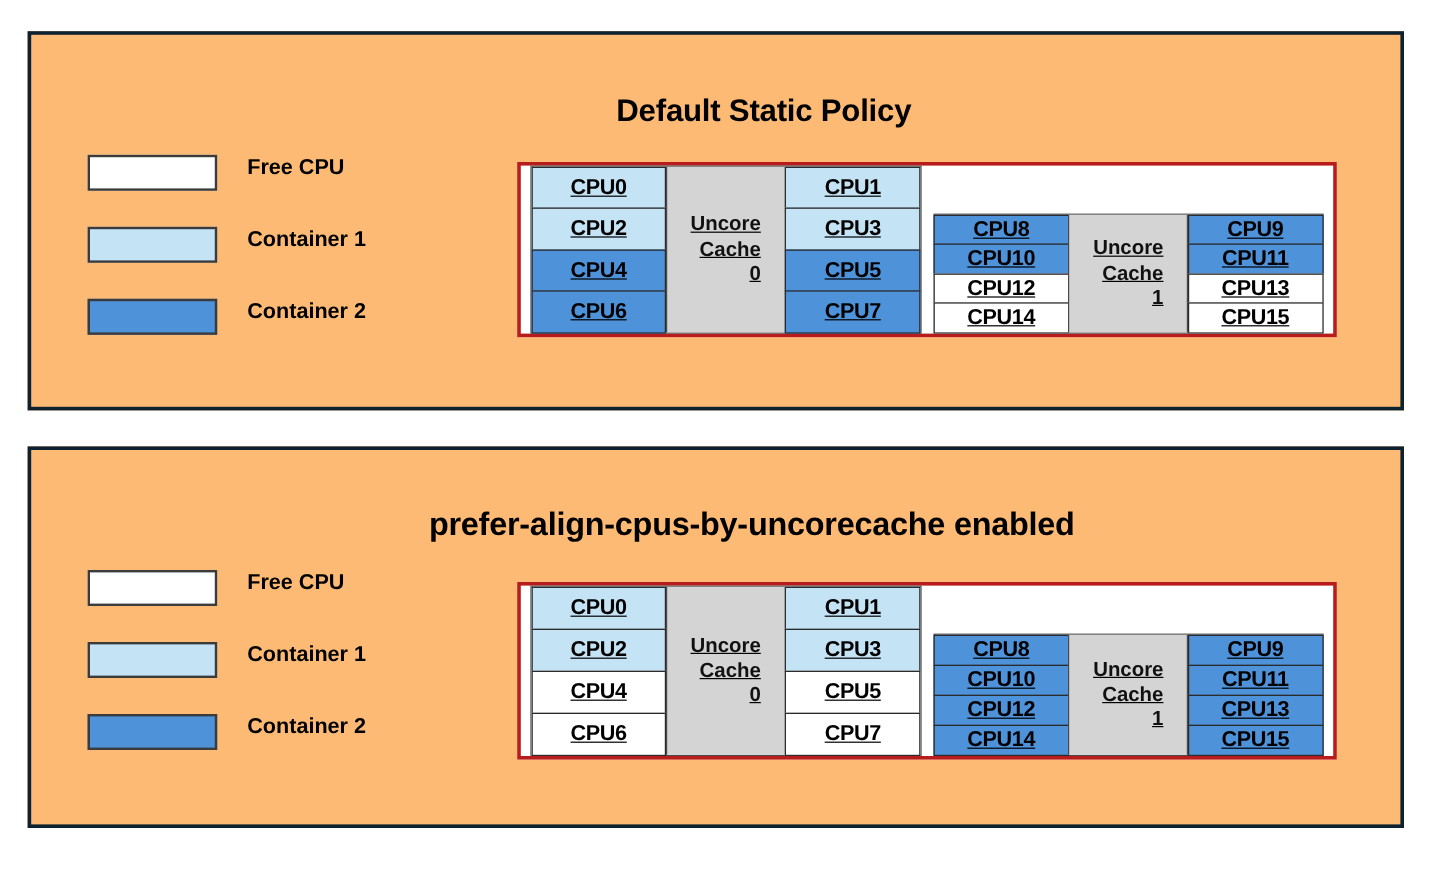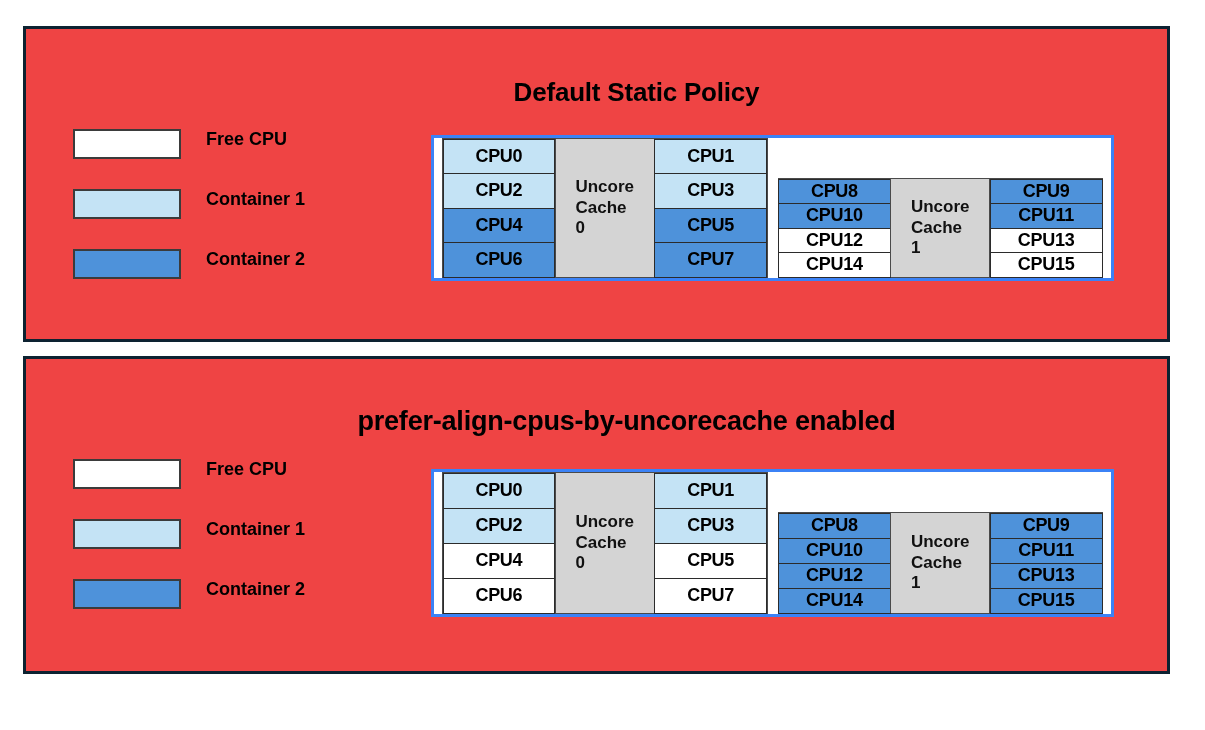--- a/index.html
+++ b/index.html
@@ -13,25 +13,25 @@
     font-family: "Liberation Sans", sans-serif;
     position: relative;
     overflow: hidden;
   }
 
   .panel {
     position: absolute;
     left: 23px;
     width: 1147px;
     border: 3px solid #0d2231;
-    background: #ef4444;
+    background: #fdba74;
     box-sizing: border-box;
   }
   #panel-0 { top: 26px;  height: 316px; }
-  #panel-1 { top: 356px; height: 318px; }
+  #panel-1 { top: 372px; height: 318px; }
 
   .panel-title {
     position: absolute;
     left: 0;
     width: 100%;
     text-align: center;
     font-weight: bold;
     color: #000000;
     letter-spacing: -0.2px;
     white-space: nowrap;
@@ -72,25 +72,26 @@
   .legend-label {
     font-size: 18px;
     font-weight: bold;
     color: #000000;
     white-space: nowrap;
   }
 
   
   .cpu-diagram {
     position: absolute;
-    border: 3px solid #3b82f6;
+    border: 3px solid #b91c1c;
     background: #ffffff;
     box-sizing: border-box;
     display: flex;
     padding: 0 8px;
+    text-decoration: underline;
   }
   #panel-0 .cpu-diagram { left: 405px; top: 106px; width: 683px; height: 146px; }
   #panel-1 .cpu-diagram { left: 405px; top: 110px; width: 683px; height: 148px; }
 
   .cache-group {
     display: flex;
     flex: 1;
     border: 1px solid #4a4a4a;
     box-sizing: border-box;
   }
@@ -103,21 +104,21 @@
     min-width: 0;
   }
   .cache-col {
     display: flex;
     flex: 0 0 98px;
     align-items: center;
     justify-content: center;
     background: #d4d4d4;
     border-left: 1px solid #4a4a4a;
     border-right: 1px solid #4a4a4a;
-    text-align: left;
+    text-align: right;
     font-size: 17px;
     font-weight: bold;
     line-height: 1.22;
     color: #111111;
     white-space: pre-line;
   }
 
   .cpu-cell {
     flex: 1 1 0;
     display: flex;

